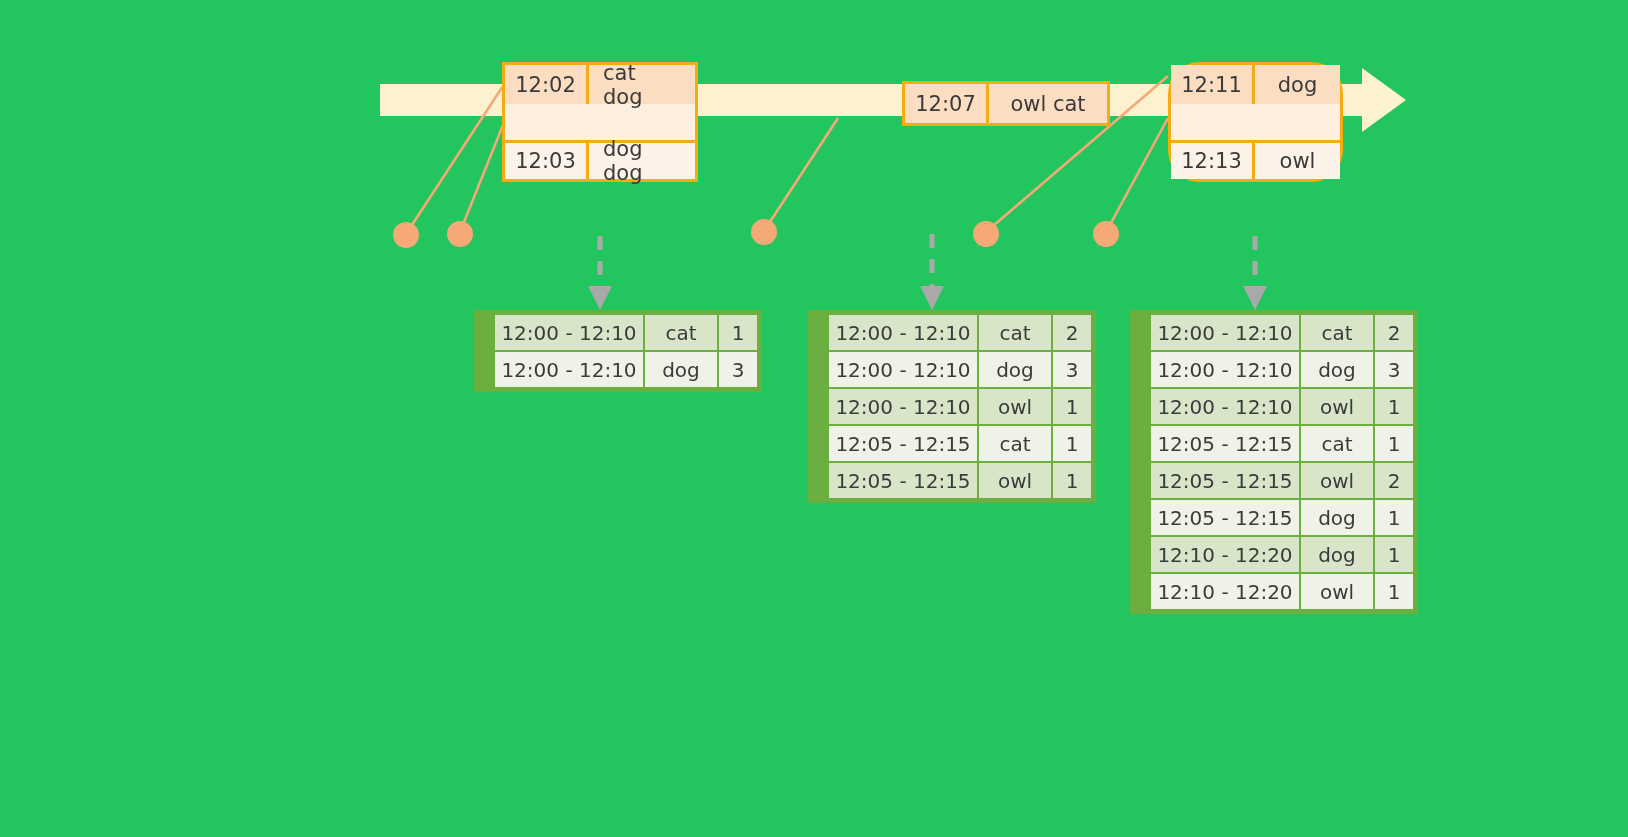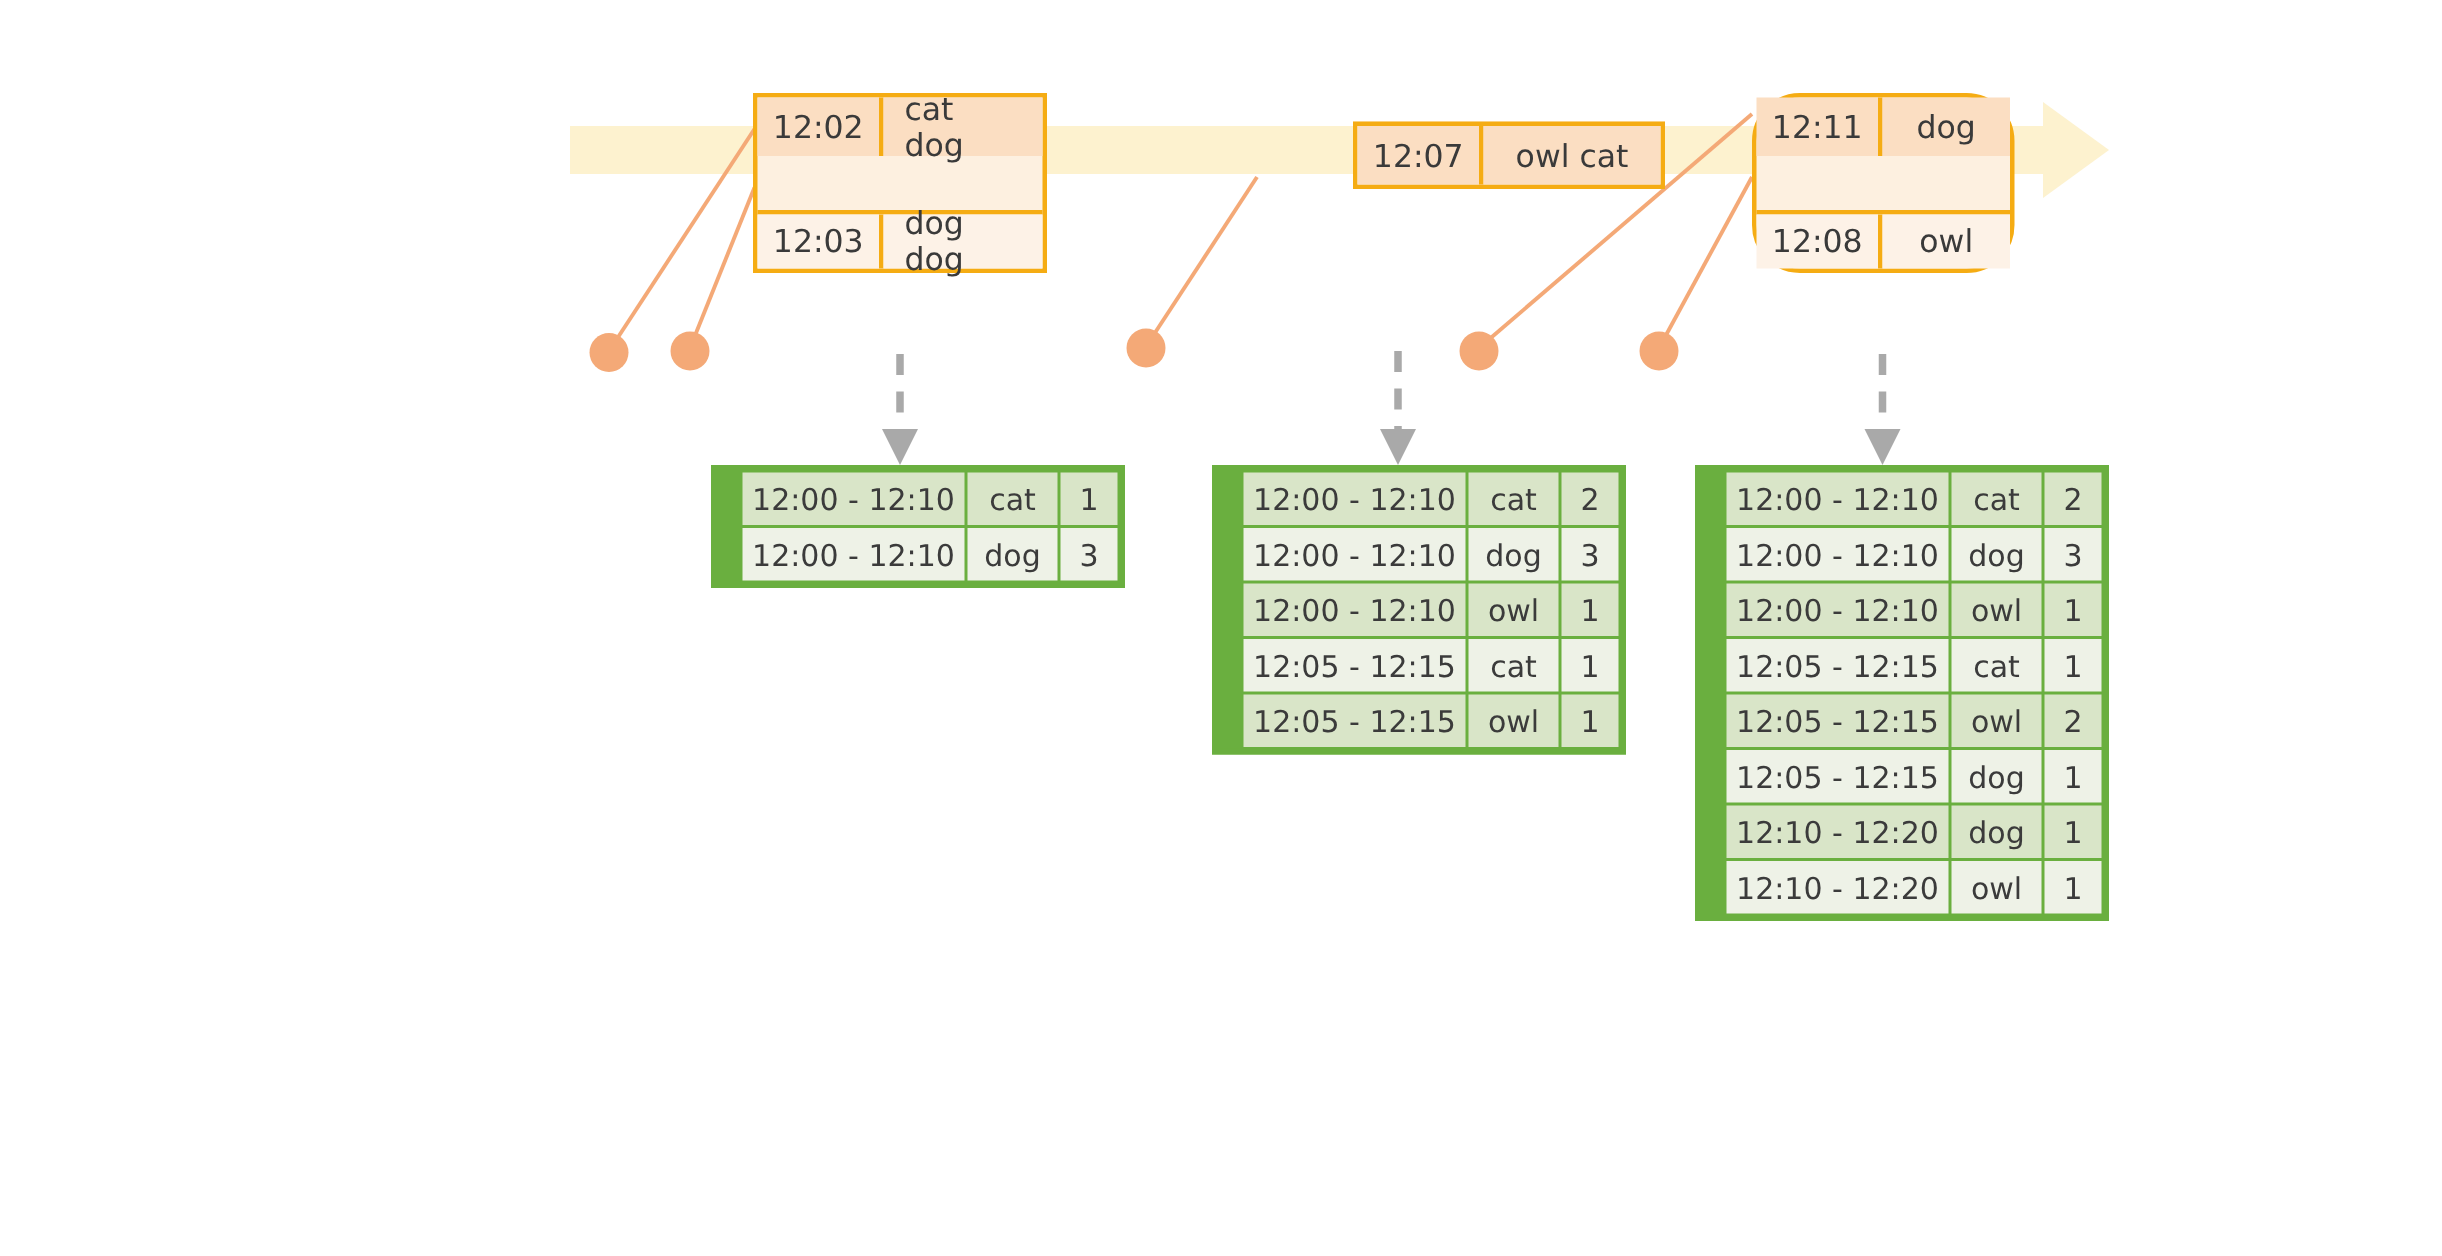--- a/index.html
+++ b/index.html
@@ -13,21 +13,21 @@
     position: relative;
     overflow: hidden;
     font-family: "DejaVu Sans", "Liberation Sans", sans-serif;
   }
 
   #stage {
     position: absolute;
     left: 0; top: 0;
     width: 1628px;
     height: 837px;
-    background: #ffffff;
+    background: #22c55e;
   }
 
   svg#wires {
     position: absolute;
     left: 0; top: 0;
     width: 1628px;
     height: 837px;
     pointer-events: none;
   }
 
@@ -113,21 +113,21 @@
     align-items: center;
     justify-content: center;
     font-size: 20px;
     color: #3b3b3b;
     box-sizing: border-box;
     margin: 1px;
   }
   .tbl-row.shade .tbl-cell { background: #d9e5c8; }
   .tbl-row.light .tbl-cell { background: #eef2e7; }
   .c-window { width: 148px; margin-left: 17px; }
-  .c-key    { width: 60px; }
+  .c-key    { width: 72px; }
   .c-count  { width: 38px; }
 
   #result-table-0 { left: 474px; top: 310px; }
   #result-table-1 { left: 808px; top: 310px; }
   #result-table-2 { left: 1130px; top: 310px; }
 </style>
 </head>
 <body>
 
 <div id="stage">
@@ -182,21 +182,21 @@
       <div class="event-words">owl cat</div>
     </div>
   </div>
 
   <div class="event-group" id="event-group-2">
     <div class="event-row shade">
       <div class="event-time">12:11</div>
       <div class="event-words">dog</div>
     </div>
     <div class="event-row light">
-      <div class="event-time">12:08</div>
+      <div class="event-time">12:13</div>
       <div class="event-words">owl</div>
     </div>
   </div>
 
   <div class="result-table" id="result-table-0">
     <div class="tbl-row shade">
       <div class="tbl-cell c-window">12:00 - 12:10</div>
       <div class="tbl-cell c-key">cat</div>
       <div class="tbl-cell c-count">1</div>
     </div>

